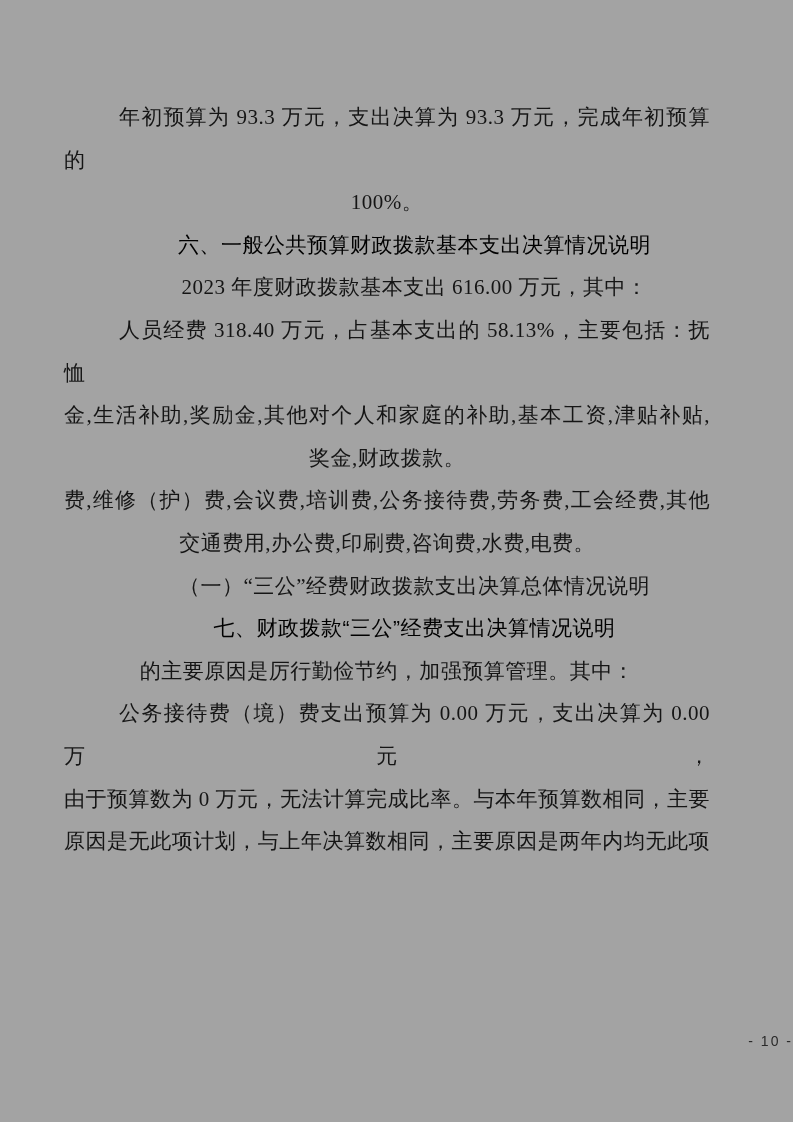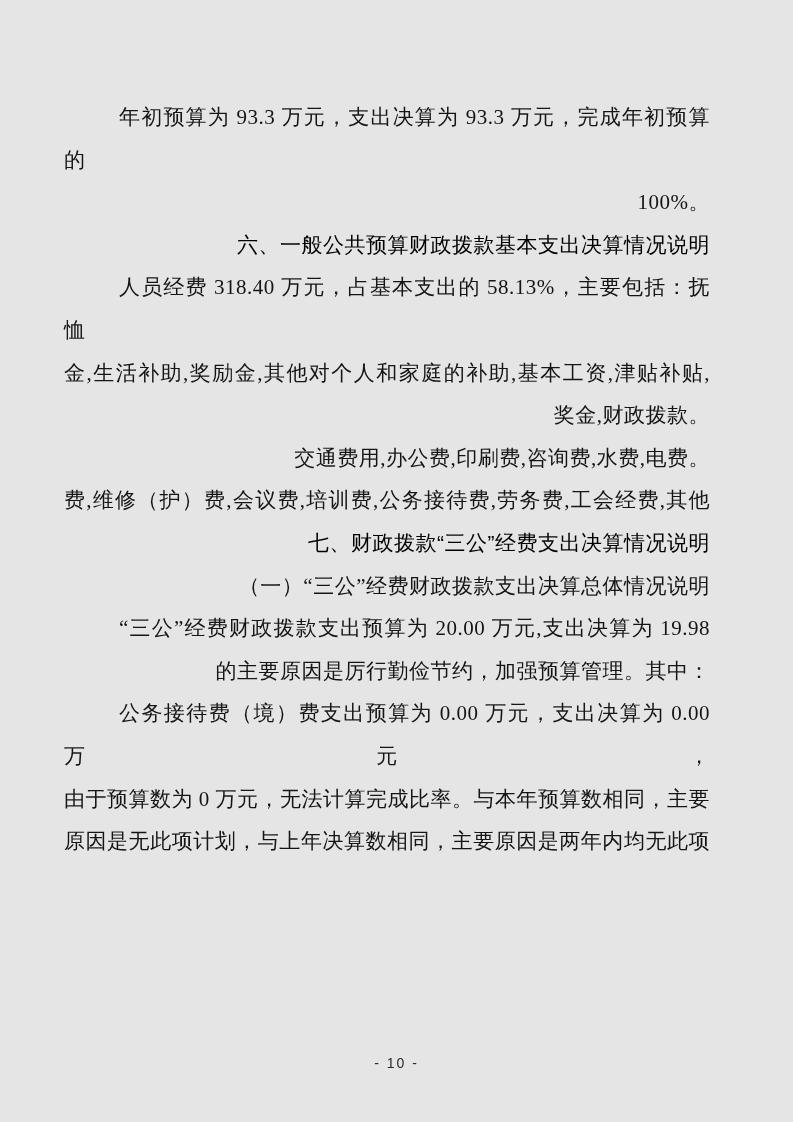--- a/index.html
+++ b/index.html
@@ -4,77 +4,77 @@
 <style>
   html, body {
     margin: 0;
     padding: 0;
     background: #ffffff;
   }
   .page {
     position: relative;
     width: 793px;
     height: 1122px;
-    background: #e5e5e5;
+    background: #a3a3a3;
     overflow: hidden;
     font-family: "Liberation Serif", "DejaVu Serif", serif;
     color: #151515;
   }
   .content {
     position: absolute;
     top: 96px;
     left: 64px;
     width: 646px;
   }
   .line {
     font-size: 21px;
     line-height: 42.6px;
     letter-spacing: 0.5px;
-    text-align: right;
+    text-align: center;
     white-space: pre-wrap;
   }
   .line.fill {
     text-align: justify;
     text-align-last: justify;
   }
   .line.indent {
     text-indent: 55px;
   }
   .line.heading {
     font-family: "Liberation Sans", "DejaVu Sans", sans-serif;
     font-weight: 400;
     color: #000000;
   }
   .footer {
     position: absolute;
-    top: 1055px;
+    top: 1033px;
     left: 0;
     width: 100%;
-    text-align: center;
+    text-align: right;
     font-size: 14px;
     letter-spacing: 2px;
     color: #2a2a2a;
     font-family: "Liberation Sans", "DejaVu Sans", sans-serif;
   }
 </style>
 </head>
 <body>
 
 <div class="page">
   <div class="content">
       <div class="line indent fill">年初预算为 93.3 万元，支出决算为 93.3 万元，完成年初预算的</div>
       <div class="line">100%。</div>
       <div class="line heading indent">六、一般公共预算财政拨款基本支出决算情况说明</div>
+      <div class="line indent">2023 年度财政拨款基本支出 616.00 万元，其中：</div>
       <div class="line indent fill">人员经费 318.40 万元，占基本支出的 58.13%，主要包括：抚恤</div>
       <div class="line fill">金,生活补助,奖励金,其他对个人和家庭的补助,基本工资,津贴补贴,</div>
       <div class="line">奖金,财政拨款。</div>
+      <div class="line fill">费,维修（护）费,会议费,培训费,公务接待费,劳务费,工会经费,其他</div>
       <div class="line">交通费用,办公费,印刷费,咨询费,水费,电费。</div>
-      <div class="line fill">费,维修（护）费,会议费,培训费,公务接待费,劳务费,工会经费,其他</div>
+      <div class="line indent">（一）“三公”经费财政拨款支出决算总体情况说明</div>
       <div class="line heading indent">七、财政拨款“三公”经费支出决算情况说明</div>
-      <div class="line indent">（一）“三公”经费财政拨款支出决算总体情况说明</div>
-      <div class="line indent fill">“三公”经费财政拨款支出预算为 20.00 万元,支出决算为 19.98</div>
       <div class="line">的主要原因是厉行勤俭节约，加强预算管理。其中：</div>
       <div class="line indent fill">公务接待费（境）费支出预算为 0.00 万元，支出决算为 0.00 万元，</div>
       <div class="line fill">由于预算数为 0 万元，无法计算完成比率。与本年预算数相同，主要</div>
       <div class="line fill">原因是无此项计划，与上年决算数相同，主要原因是两年内均无此项</div>
     </div>
   <div class="footer">- 10 -</div>
 </div>
 
 </body></html>

